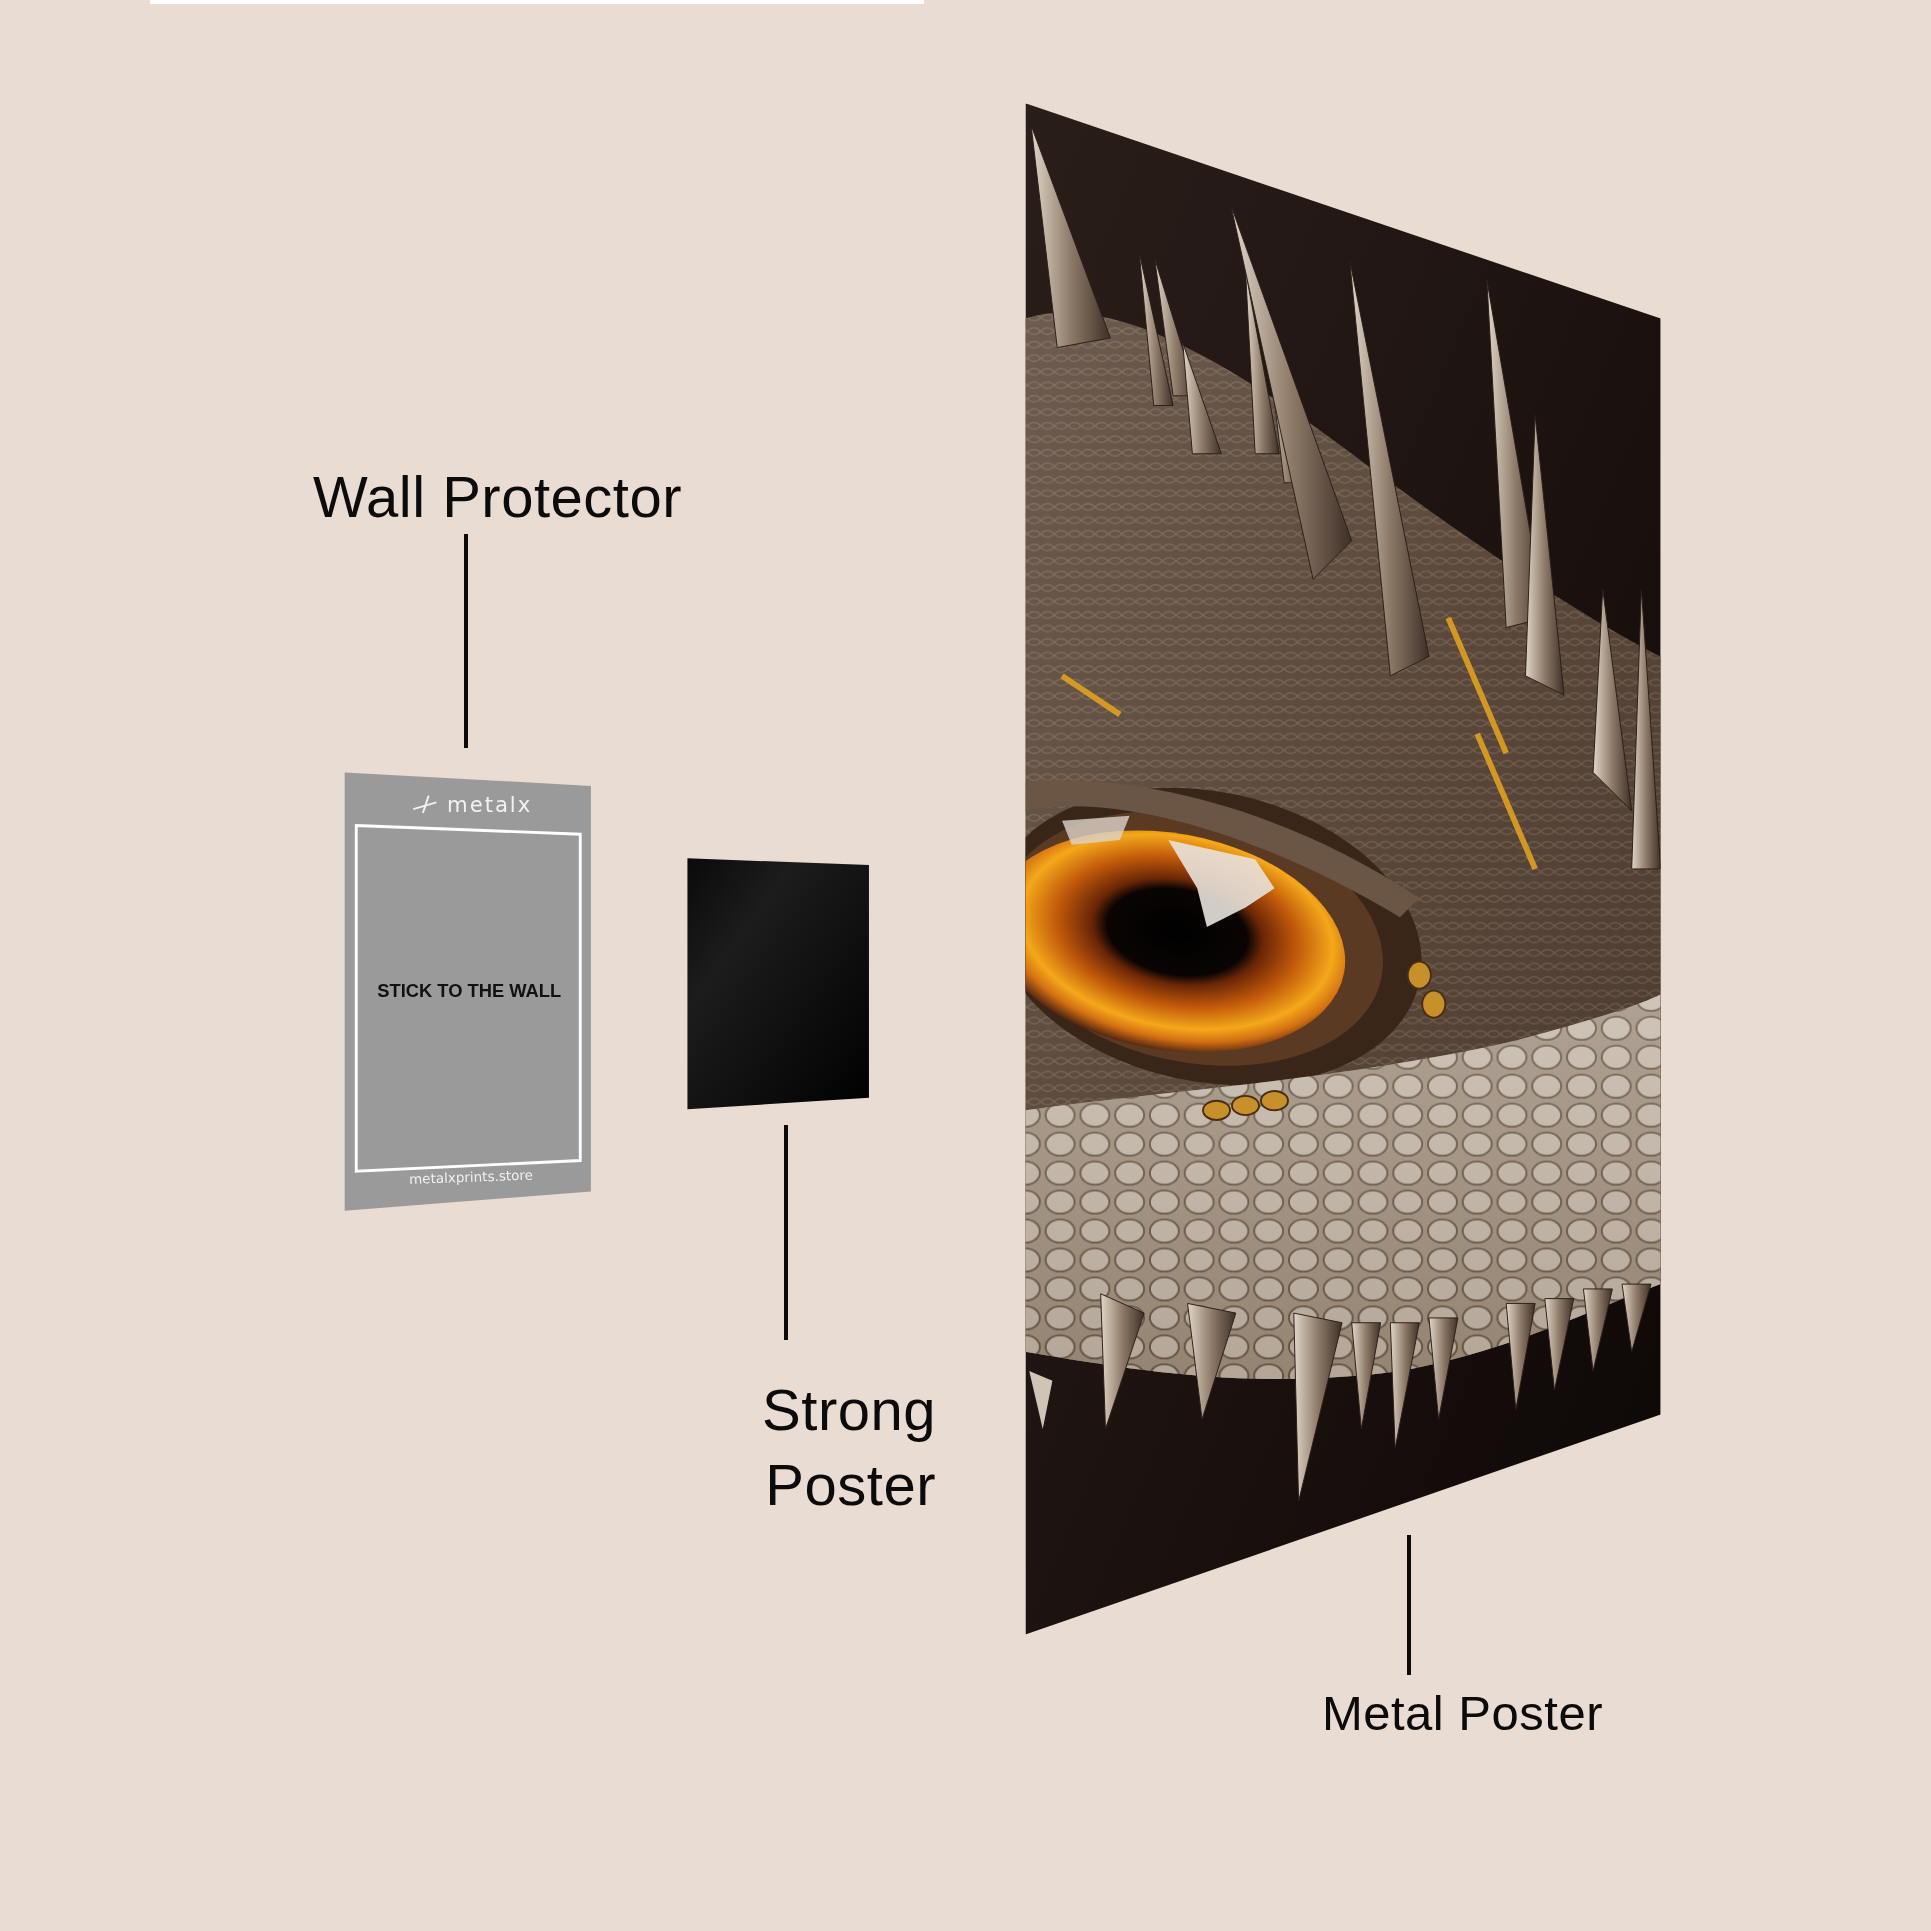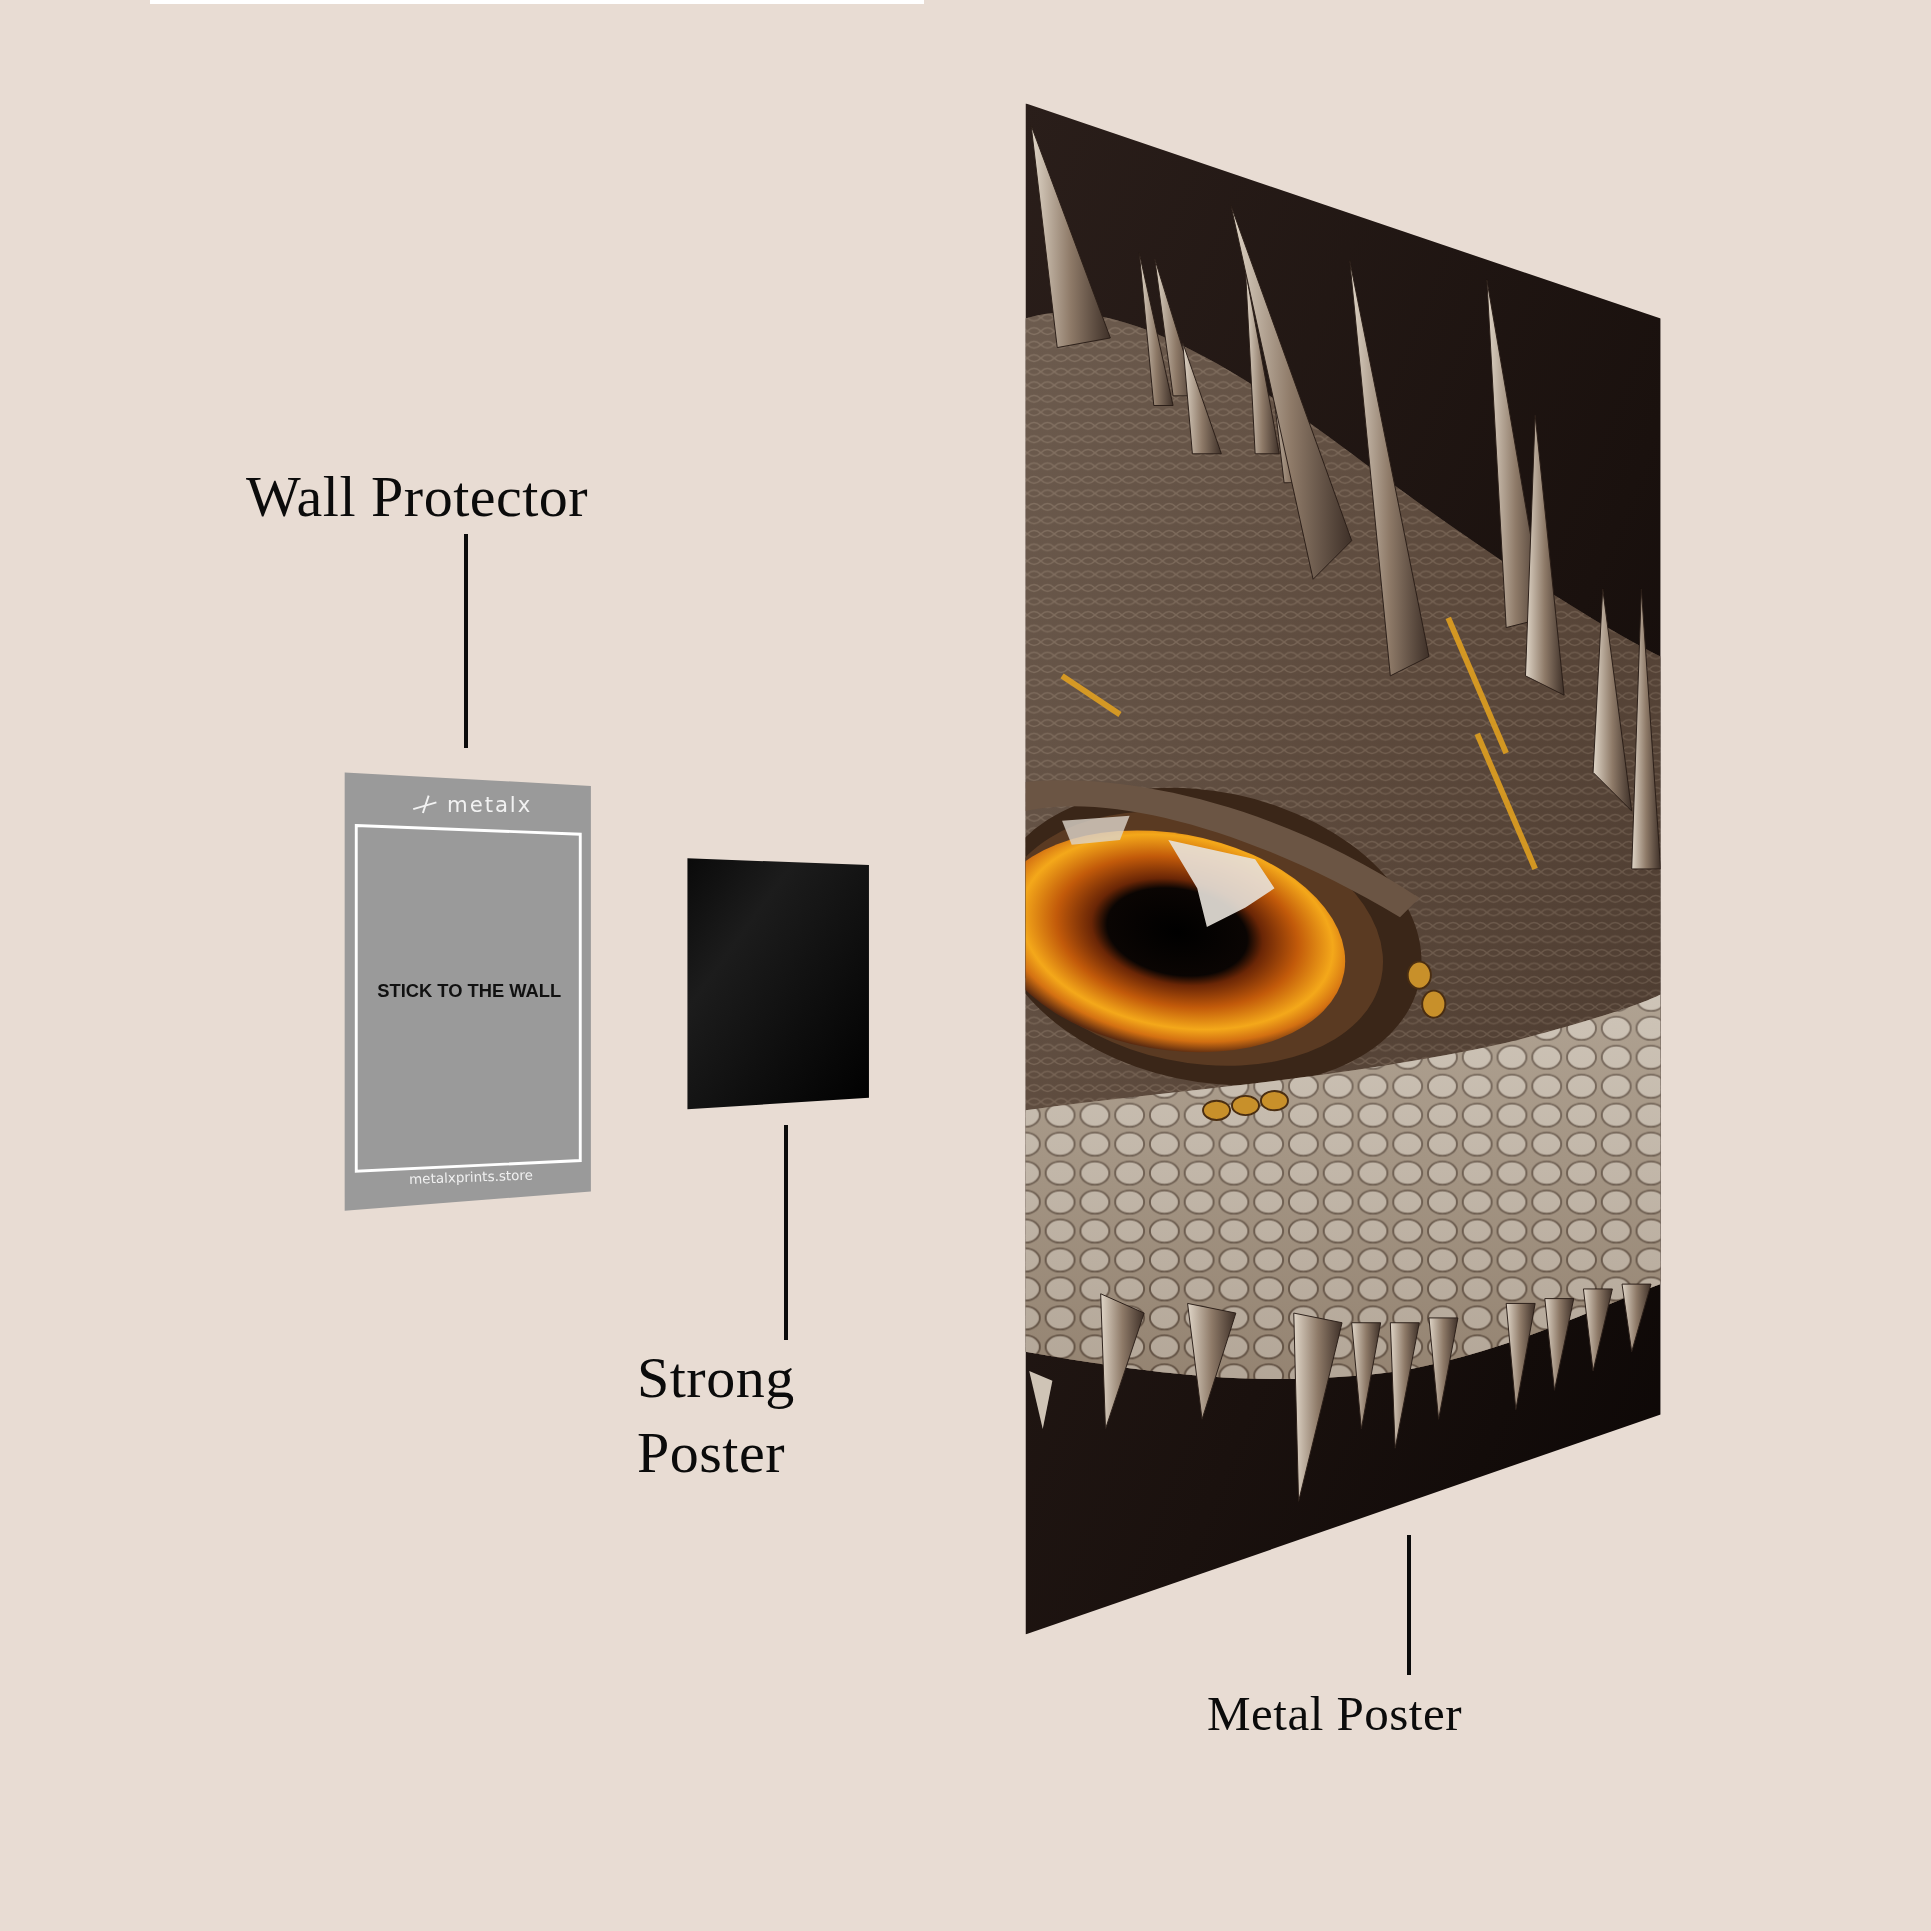--- a/index.html
+++ b/index.html
@@ -9,26 +9,26 @@
     position: relative;
     font-family: "DejaVu Sans", sans-serif;
   }
   .top-strip {
     position: absolute; left: 150px; top: 0; width: 774px; height: 3.9px;
     background: #ffffff;
   }
   .stage { position: absolute; left: 0; top: 0; width: 1931px; height: 1931px; }
   .label {
     position: absolute; color: #0b0b0b;
-    font-family: Liberation Serif, serif;
+    font-family: Liberation Sans, sans-serif;
     font-weight: 400; letter-spacing: 0.5px;
-    white-space: nowrap; text-align: left;
+    white-space: nowrap; text-align: right;
   }
   .label-wall { left: 246px; top: 458px; width: 436px; font-size: 58px; line-height: 77px; }
-  .label-magnet { left: 637px; top: 1340px; width: 299px; font-size: 58px; line-height: 75px; }
+  .label-magnet { left: 637px; top: 1372px; width: 299px; font-size: 58px; line-height: 75px; }
   .label-poster { left: 1207px; top: 1675px; width: 396px; font-size: 49px; line-height: 77px; }
   .connector { position: absolute; width: 3.9px; background: #0b0b0b; }
   .conn-wall { left: 464px; top: 534px; height: 214px; }
   .conn-magnet { left: 784px; top: 1125px; height: 215px; }
   .conn-poster { left: 1407px; top: 1535px; height: 140px; }
 </style>
 </head>
 <body>
 
 <div class="top-strip"></div>

